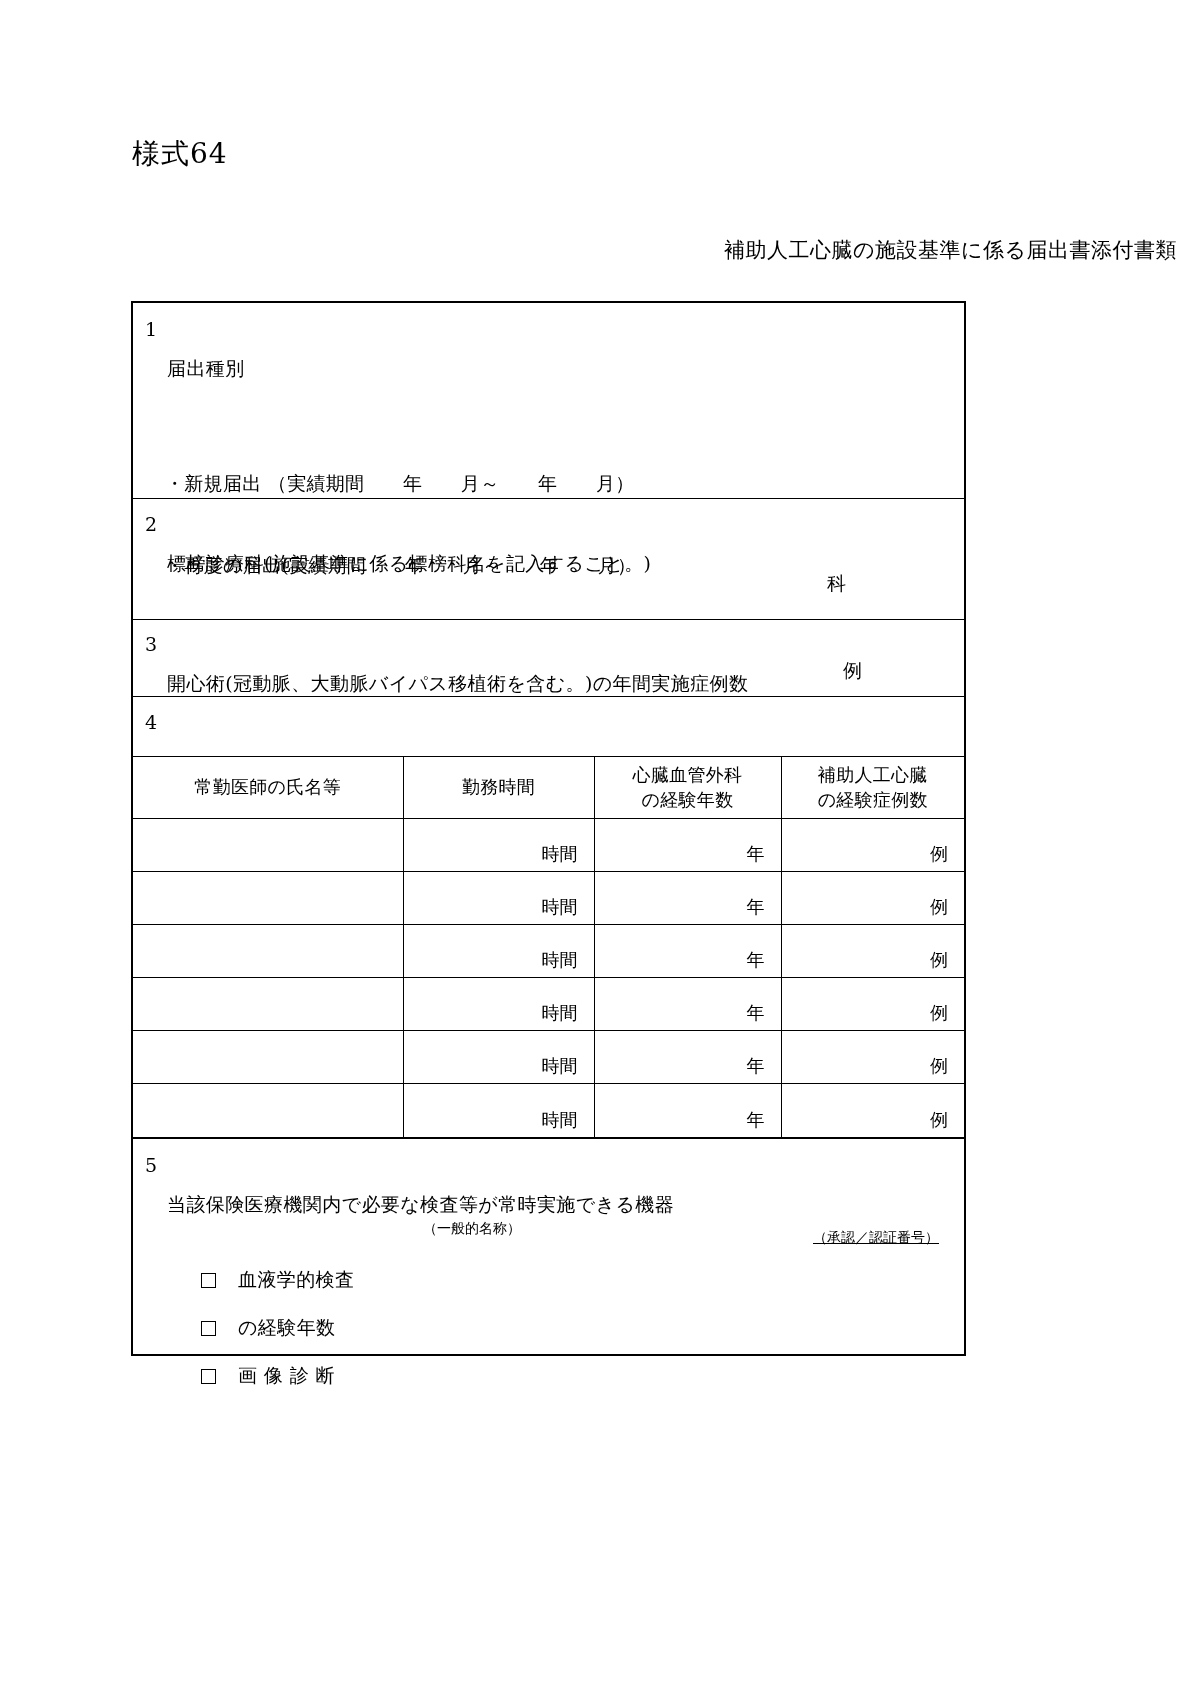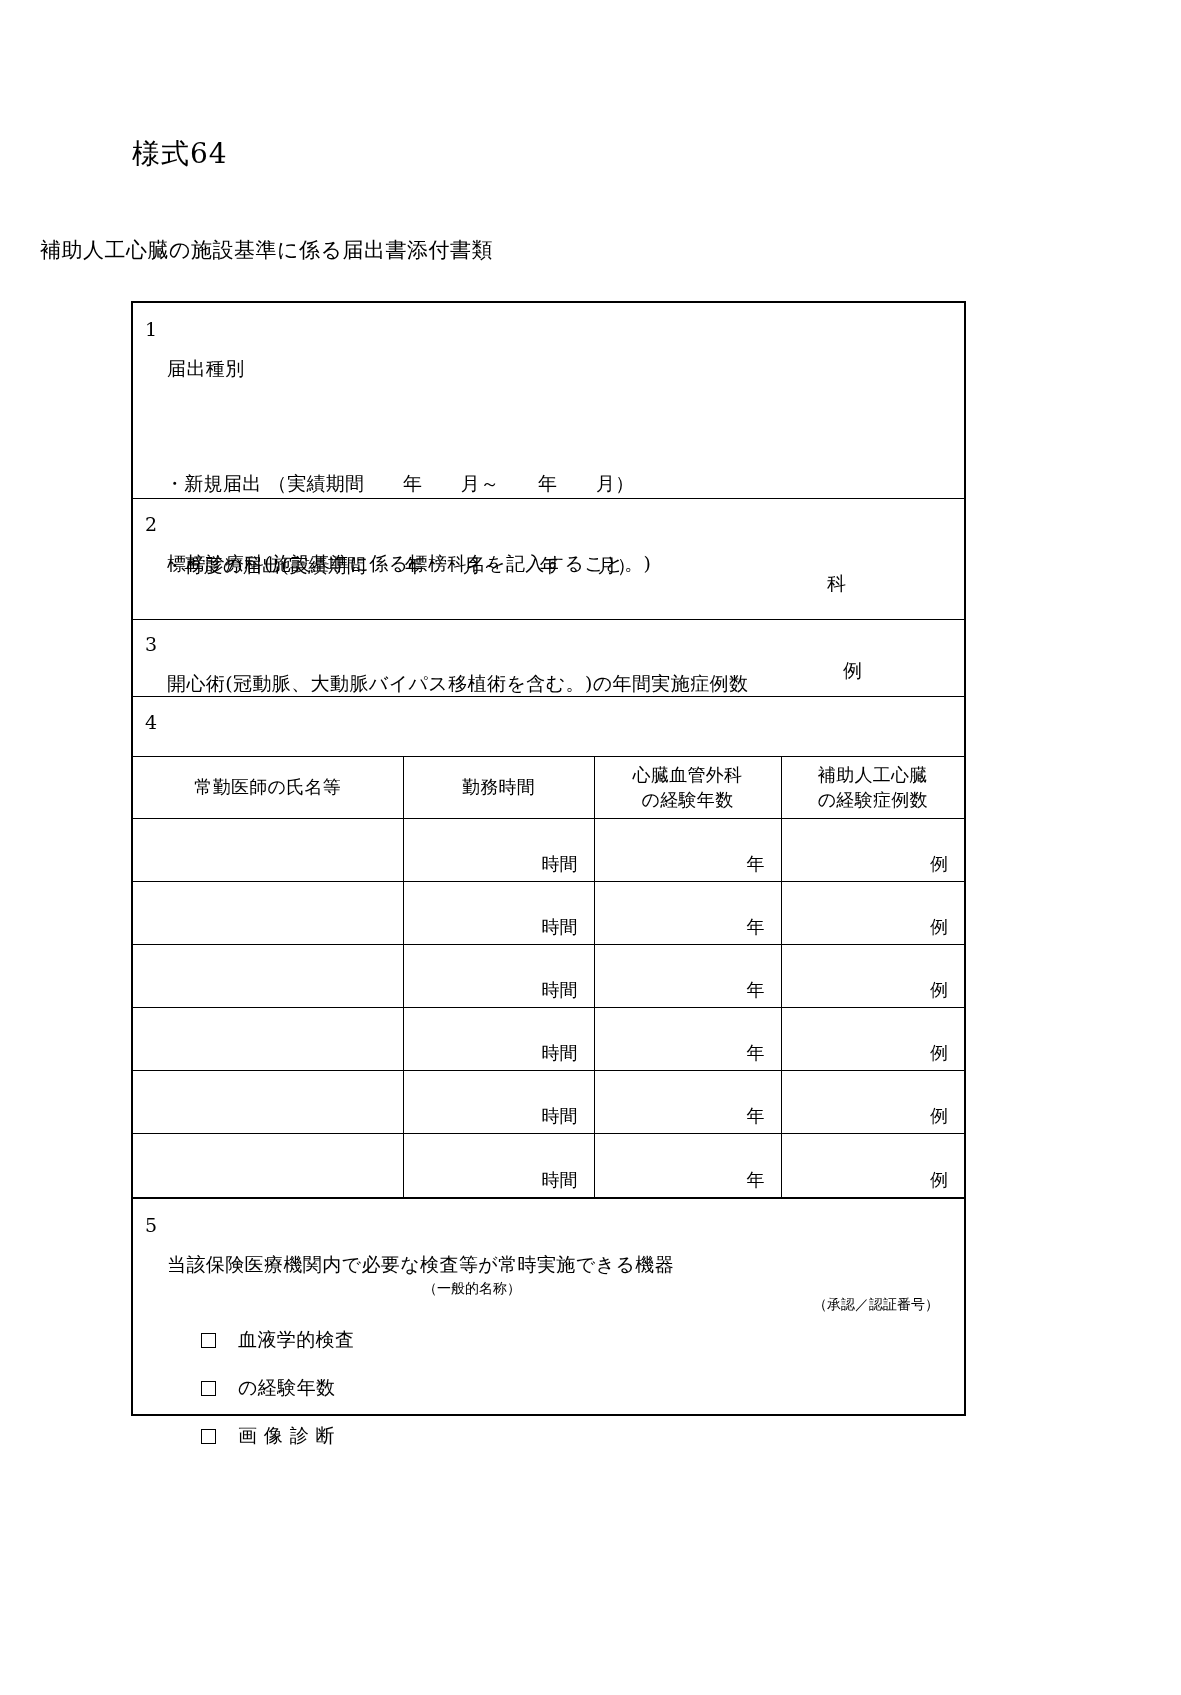--- a/index.html
+++ b/index.html
@@ -28,23 +28,23 @@
     top: 140px;
     font-size: 28px;
     letter-spacing: 1px;
     line-height: 1;
   }
 
   
   .doc-title {
     position: absolute;
     left: 0;
-    right: 17px;
+    right: 4px;
     top: 238px;
-    text-align: left;
+    text-align: right;
     font-size: 21px;
     letter-spacing: 0.5px;
     line-height: 1.2;
     padding-left: 40px;
   }
 
   
   .frame {
     position: absolute;
     left: 131px;
@@ -124,21 +124,21 @@
     padding: 0;
   }
   table.doctors th {
     font-weight: normal;
     height: 62px;
     text-align: center;
     line-height: 1.35;
     letter-spacing: 0.3px;
   }
   table.doctors td {
-    height: 63px;
+    height: 53px;
     vertical-align: bottom;
     text-align: right;
     padding-right: 16px;
     padding-bottom: 5px;
   }
   table.doctors td.blank { text-align: left; }
   table.doctors tr th:first-child,
   table.doctors tr td:first-child { border-left: none; }
   table.doctors tr th:last-child,
   table.doctors tr td:last-child { border-right: none; }
@@ -150,21 +150,21 @@
     padding-top: 14px;
     border-top: 1px solid #000;
   }
   .sec5-sublabels {
     position: relative;
     height: 30px;
     font-size: 14px;
     margin-top: 4px;
   }
   .sublabel-general { position: absolute; left: 290px; top: 0; }
-  .sublabel-approval { position: absolute; left: 680px; top: 16px; }
+  .sublabel-approval { position: absolute; left: 680px; top: 9px; text-decoration: underline; }
 
   .check-list { margin-top: 6px; }
   .check-row {
     display: flex;
     align-items: center;
     height: 48px;
     font-size: 19px;
     padding-left: 68px;
     letter-spacing: 0.4px;
   }

